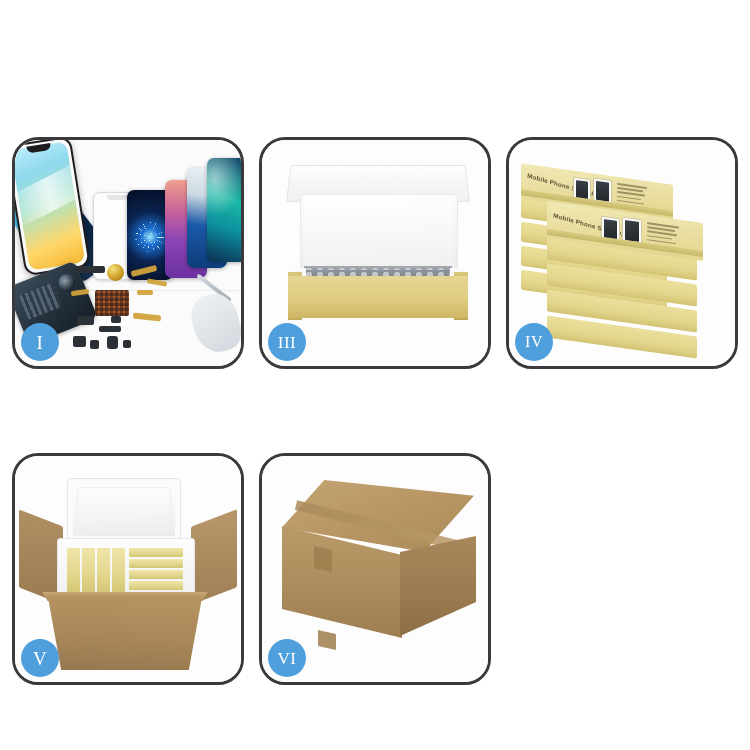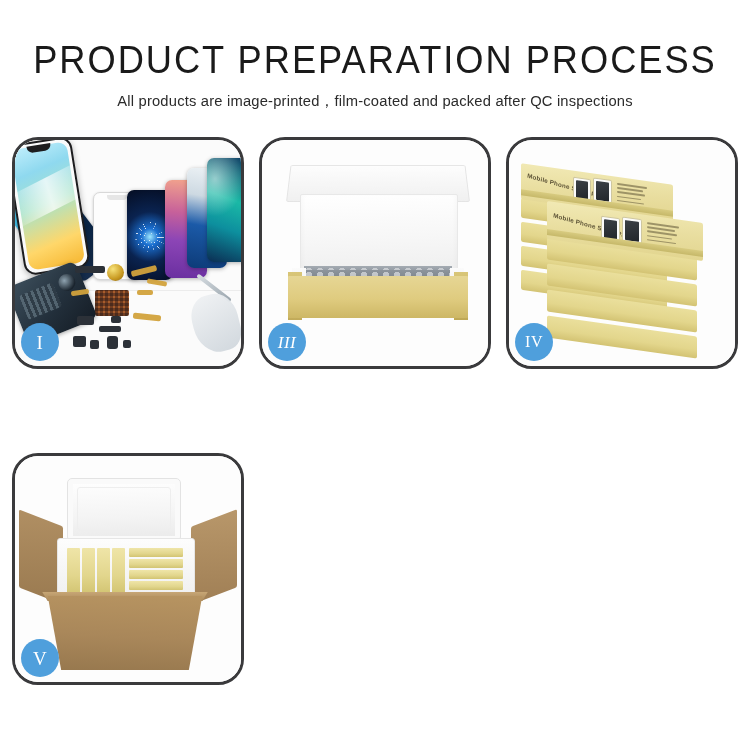--- a/index.html
+++ b/index.html
@@ -44,21 +44,21 @@
   
   .badge{
     position:absolute;left:6px;bottom:5px;
     width:38px;height:38px;border-radius:50%;
     background:#4f9fdc;
     display:flex;align-items:center;justify-content:center;
     color:#ffffff;font-family:"Liberation Serif","DejaVu Serif",serif;
     font-size:19px;line-height:1;letter-spacing:.5px;
     z-index:40;
   }
-  .badge.vi,.badge.iii{font-size:17px;font-style:italic;}
+  .badge.vi,.badge.iii{font-size:17px;}
   .badge.iv{font-size:16px;}
 
   
   .p1bg{position:absolute;inset:0;background:#fbfbfb;}
   .ph{position:absolute;border-radius:9px;}
   
   .oled{
     left:10px;top:38px;width:52px;height:104px;
     background:linear-gradient(150deg,#7fe4f7 0%,#2db6e8 28%,#1470c6 62%,#0d52a5 100%);
     transform:rotate(-37deg);box-shadow:0 1px 3px rgba(0,0,0,.25);
@@ -382,24 +382,20 @@
     background:linear-gradient(180deg,#a8875a 0%,#9a7a4f 60%,#8d6f46 100%);
     clip-path:polygon(0 16%,100% 0,100% 66%,0 100%);
   }
   .ctape{position:absolute;background:#9d7c4e;opacity:.85;border-radius:1px;}
 </style>
 </head>
 <body>
 
 <div class="page">
 
-  <div class="header">
-    <div class="title">PRODUCT PREPARATION PROCESS</div>
-    <div class="subtitle">All products are image-printed，film-coated and packed after QC inspections</div>
-  </div>
 
   <div class="grid">
 
     <div class="panel">
       <div class="stage">
         <div class="p1bg"></div>
         <div class="shelf"></div>
         <div class="ph oled"></div>
         <div class="ph oled2"></div>
         <div class="ph glass"></div>
@@ -524,15 +520,27 @@
         <div class="ybox" style="left:114px;top:103px;width:54px;height:9px;"></div>
         <div class="ybox" style="left:114px;top:114px;width:54px;height:9px;"></div>
         <div class="ybox" style="left:114px;top:125px;width:54px;height:9px;"></div>
 
         <div class="crim"></div>
         <div class="cfront"></div>
       </div>
       <div class="badge v">V</div>
     </div>
 
+    <div class="panel">
+      <div class="stage">
+        <div class="p6"></div>
+        <div class="ctop"></div>
+        <div class="cseam"></div>
+        <div class="cleft"></div>
+        <div class="cright"></div>
+        <div class="ctape" style="left:52px;top:92px;width:18px;height:22px;transform:skewY(13deg);"></div>
+        <div class="ctape" style="left:56px;top:176px;width:18px;height:16px;transform:skewY(13deg);"></div>
+      </div>
+      <div class="badge vi">VI</div>
+    </div>
 
   </div>
 </div>
 
 </body></html>

